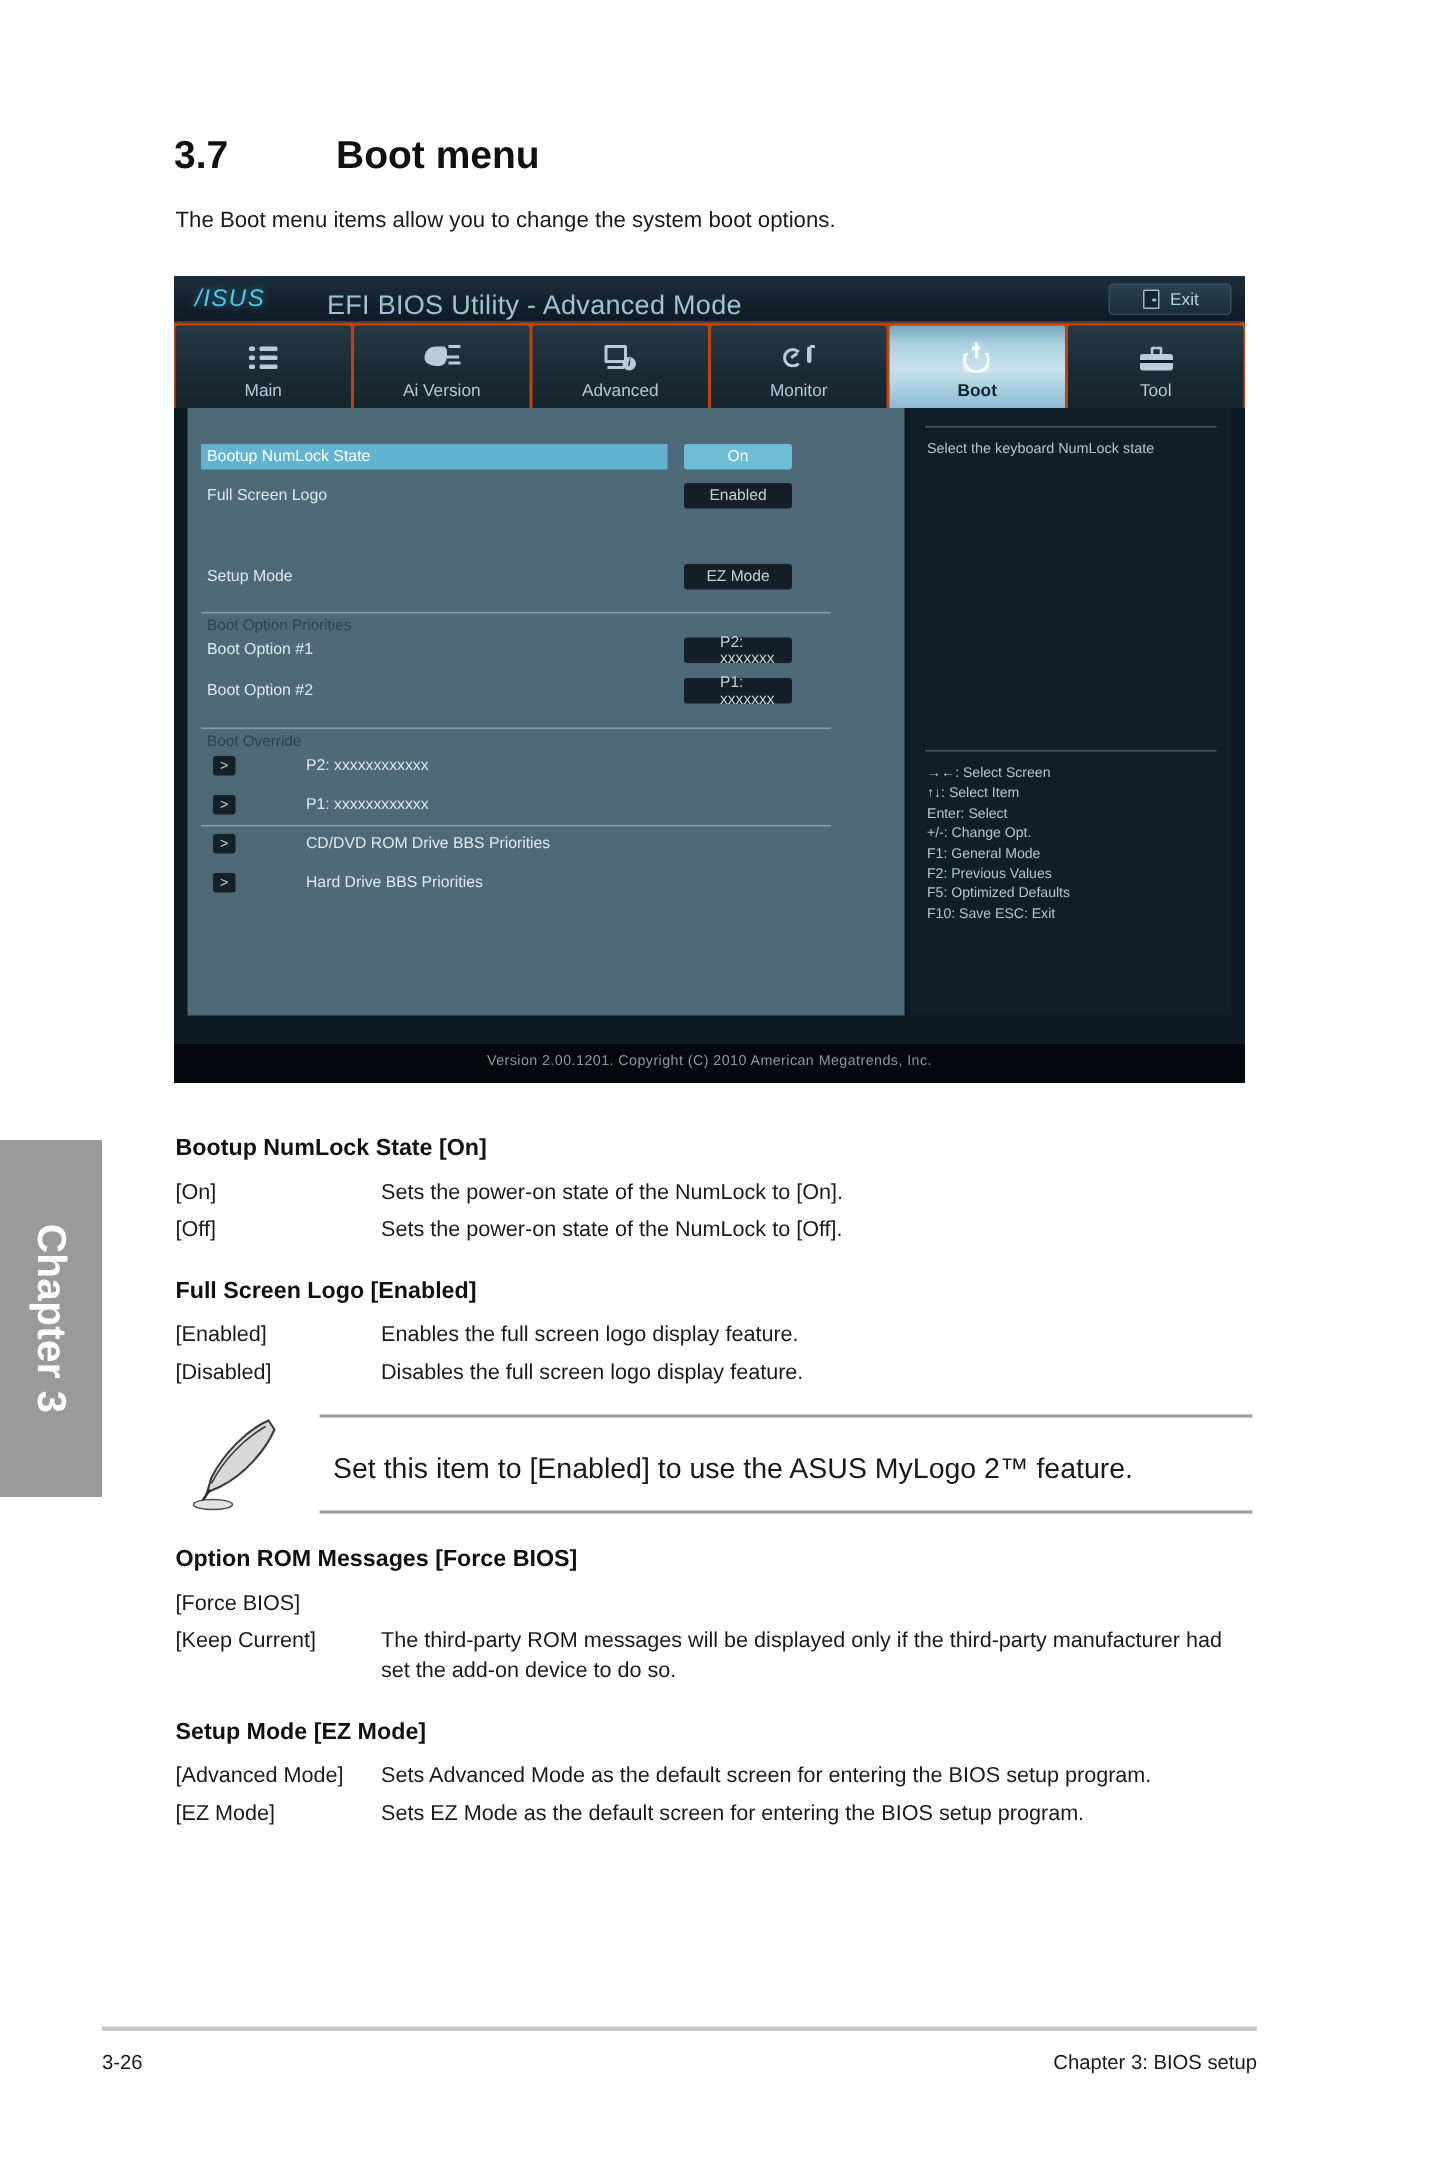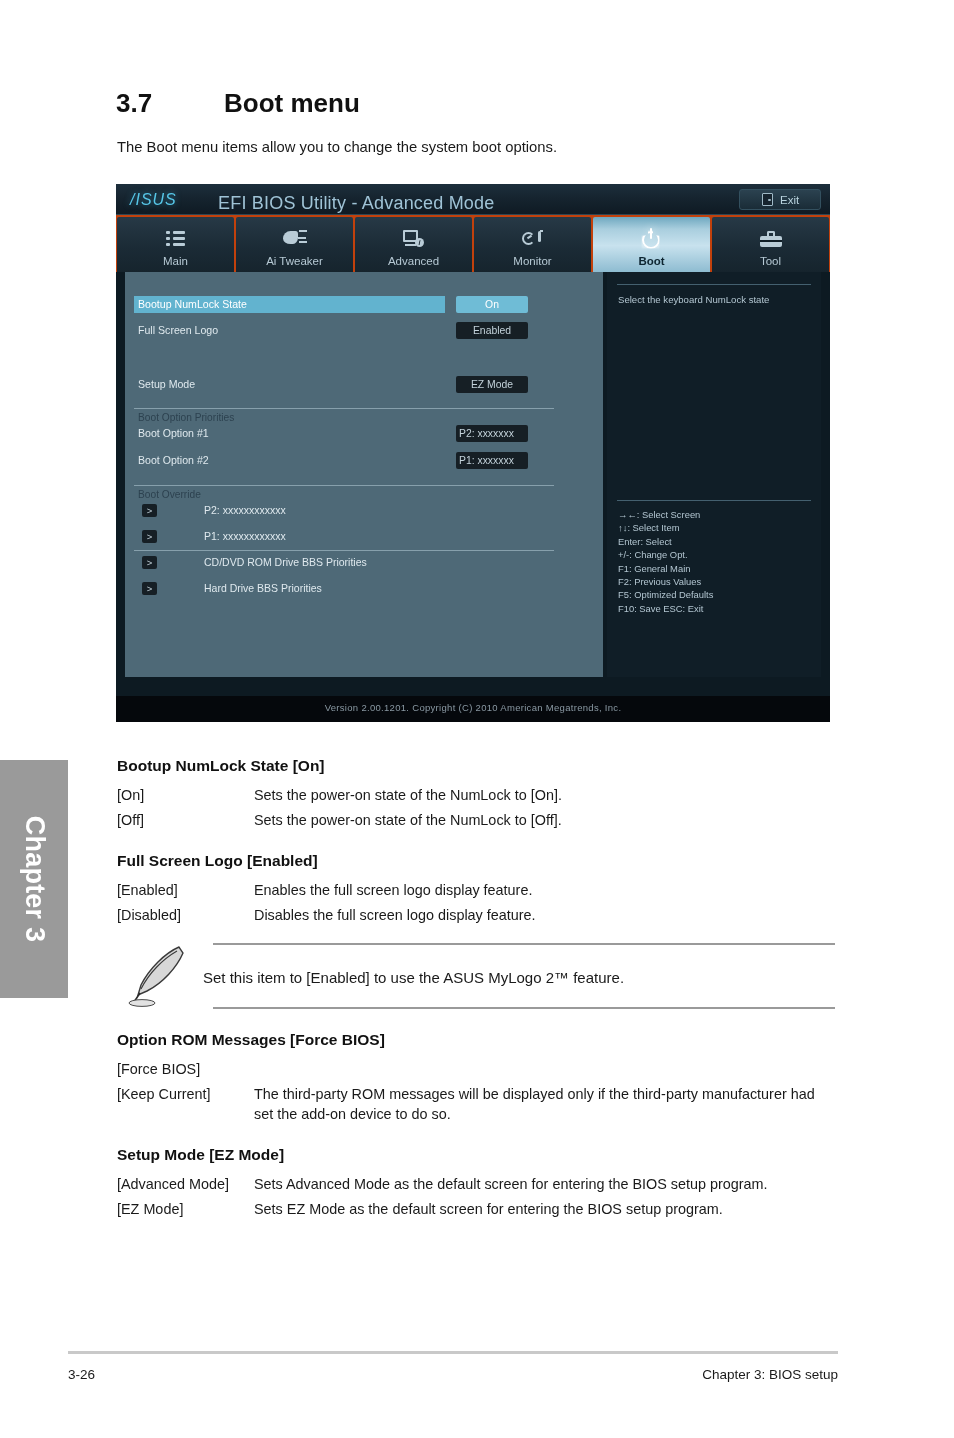--- a/index.html
+++ b/index.html
@@ -185,21 +185,21 @@
     background:#62b3cf;
   }
   .srow.sel .lbl { color:#ffffff; left:13px; line-height:17px; height:17px; }
   .val {
     position:absolute; left:331px; top:0; width:72px; height:17px;
     background:#161f25; border-radius:2px;
     font-size:10.4px; color:#c3d2da;
     display:flex; align-items:center; justify-content:center;
   }
   .val.sel { background:#6fbcd6; color:#ffffff; }
-  .val.left { justify-content:flex-start; padding-left:3px; }
+  .val.left { justify-content:flex-start; padding-left:24px; }
 
   .grp-title {
     position:absolute; left:13px; font-size:10.2px; color:#2d4250;
   }
   .hr-line { position:absolute; left:9px; width:420px; height:1px; background:#87a0ac; }
 
   .ovr-row { position:absolute; left:0; width:478px; height:20px; }
   .ovr-row .chev {
     position:absolute; left:17px; top:1px; width:15px; height:13px;
     background:#161f25; border-radius:2px;
@@ -236,22 +236,22 @@
 
   .note {
     position:relative; margin-top:18px; margin-bottom:4px;
     height:66px;
   }
   .note .rule-top, .note .rule-bot {
     position:absolute; left:96px; right:0; height:1.6px; background:#9a9a9a;
   }
   .note .rule-top { top:0; } .note .rule-bot { bottom:0; }
   .note .ntext {
-    position:absolute; left:86px; top:26px;
-    font-size:15px; color:#1a1a1a;
+    position:absolute; left:105px; top:26px;
+    font-size:19px; color:#1a1a1a;
   }
   .quill { position:absolute; left:8px; top:-4px; width:72px; height:72px; }
 
   
   .foot-rule {
     position:absolute; left:68px; top:1351px; width:770px; height:3px; background:#c9c9c9;
   }
   .foot-left {
     position:absolute; left:68px; top:1367px; font-size:13.5px; color:#1a1a1a;
   }
@@ -300,21 +300,21 @@
       </div>
       <div class="tab">
         <div class="t-ico">
           <span class="ico-tweak">
               <span class="blob"></span>
               <span class="ln"></span>
               <span class="ln"></span>
               <span class="ln"></span>
             </span>
         </div>
-        <div class="t-label">Ai  Tweaker</div>
+        <div class="t-label">Ai  Version</div>
       </div>
       <div class="tab">
         <div class="t-ico">
           <span class="ico-adv">
               <span class="scr"></span>
               <span class="base"></span>
               <span class="dot">i</span>
             </span>
         </div>
         <div class="t-label">Advanced</div>
@@ -411,21 +411,21 @@
 
       <div class="help">
         <div class="help-sep"></div>
         <div class="help-text">Select the keyboard NumLock state</div>
         <div class="help-sep2"></div>
         <div class="keylist">
           <div>→←:  Select Screen</div>
           <div>↑↓:  Select Item</div>
           <div>Enter:  Select</div>
           <div>+/-:  Change Opt.</div>
-          <div>F1:  General Main</div>
+          <div>F1:  General Mode</div>
           <div>F2:  Previous Values</div>
           <div>F5:  Optimized Defaults</div>
           <div>F10:  Save    ESC:  Exit</div>
         </div>
       </div>
     </div>
 
     <div class="bios-foot">
       <div class="v">Version  2.00.1201.   Copyright  (C)  2010  American  Megatrends,  Inc.</div>
     </div>

